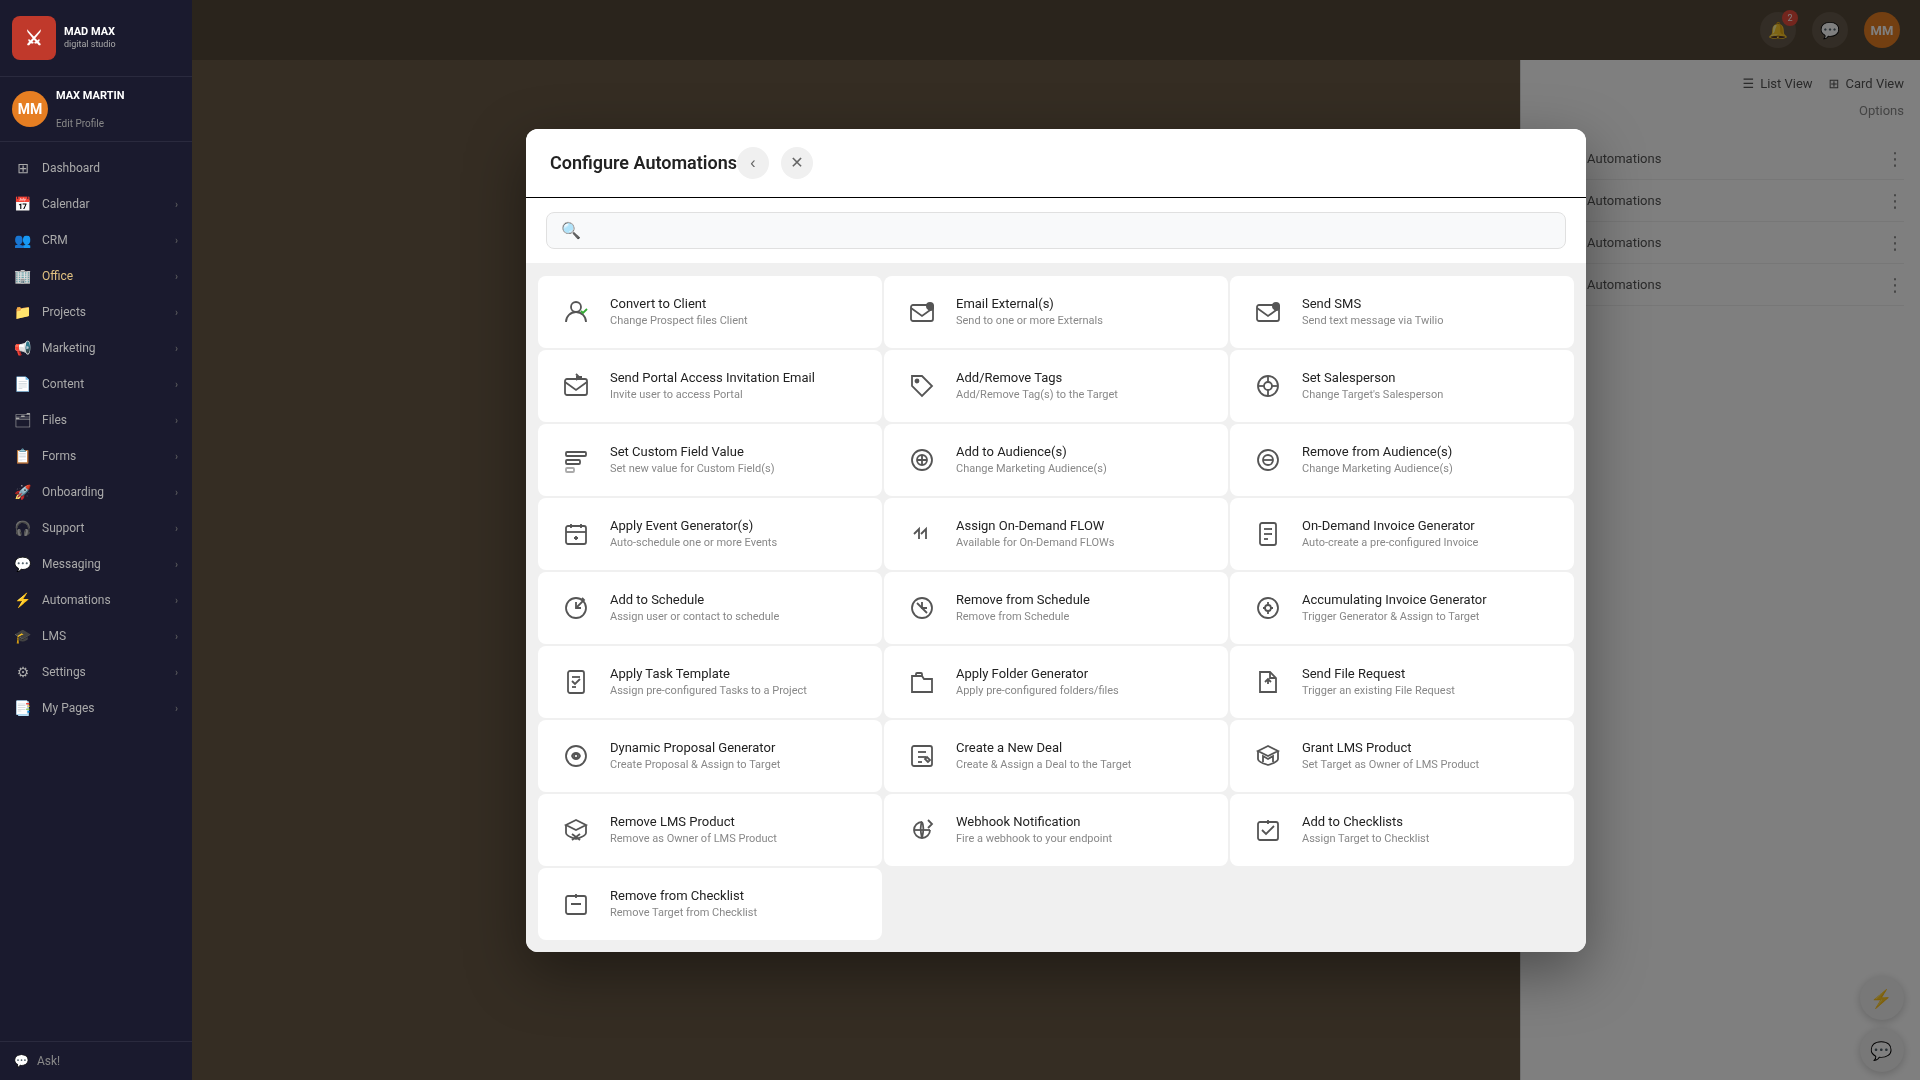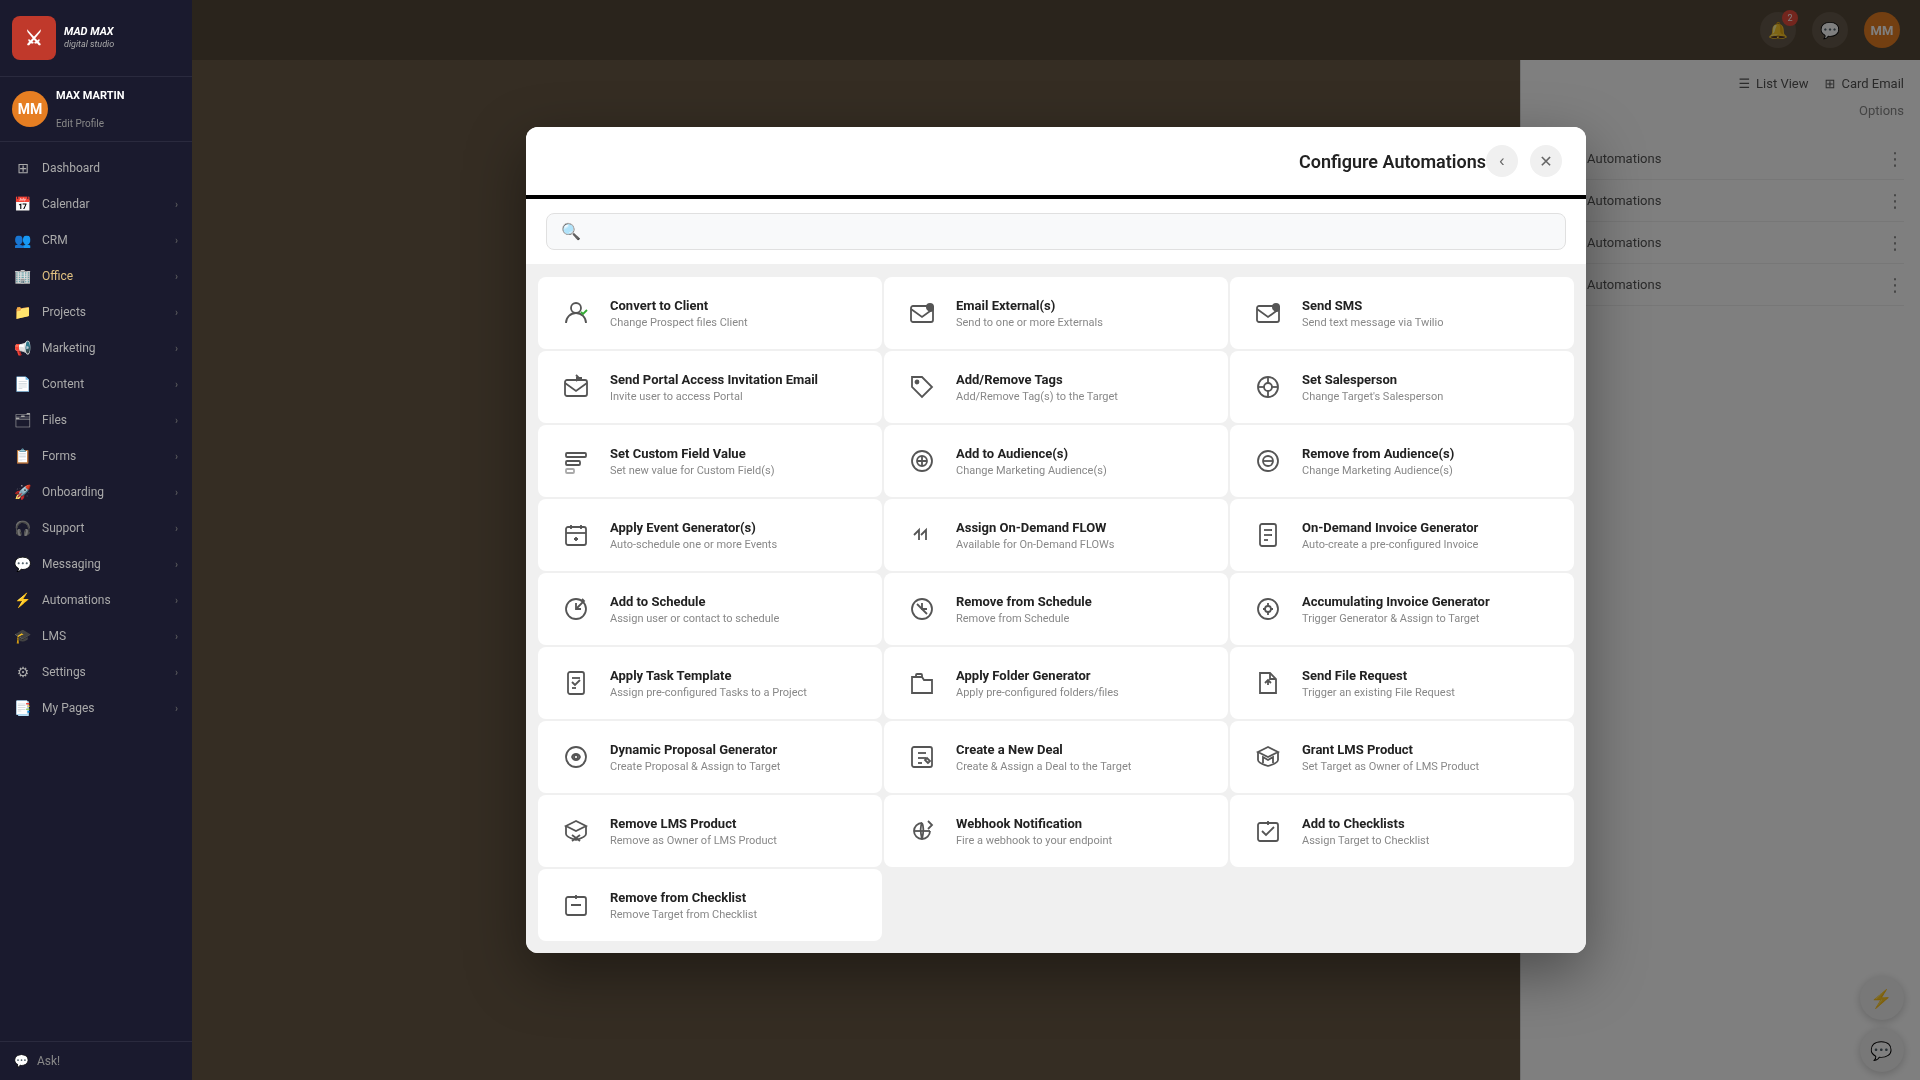--- a/index.html
+++ b/index.html
@@ -43,21 +43,20 @@
       margin-right: 8px;
       flex-shrink: 0;
     }
 
     .logo-text {
       color: white;
       font-size: 11px;
       font-weight: bold;
       line-height: 1.3;
       text-transform: uppercase;
-      font-style: italic;
     }
 
     .sidebar-user {
       display: flex;
       align-items: center;
       padding: 12px;
       border-bottom: 1px solid #2a2a3e;
     }
 
     .user-avatar {
@@ -185,23 +184,23 @@
       max-height: 830px;
       overflow: hidden;
       display: flex;
       flex-direction: column;
       box-shadow: 0 20px 60px rgba(0,0,0,0.4);
     }
 
     .modal-header {
       display: flex;
       align-items: center;
-      justify-content: flex-end;
+      justify-content: flex-start;
       padding: 18px 24px;
-      border-bottom: 4px solid #000000;
+      border-bottom: 1px solid #000000;
       background: white;
     }
 
     .modal-title {
       font-size: 18px;
       font-weight: 600;
       color: #222;
     }
 
     .modal-header-right {
@@ -294,21 +293,21 @@
       align-items: center;
       justify-content: center;
       color: #555;
       font-size: 22px;
     }
 
     .automation-text { flex: 1; }
 
     .automation-name {
       font-size: 13px;
-      font-weight: 700;
+      font-weight: 400;
       color: #222;
       margin-bottom: 3px;
     }
 
     .automation-desc {
       font-size: 11px;
       color: #888;
     }
   </style>
 </head>
@@ -431,21 +430,21 @@
   </div>
 
   <div style="position:absolute;top:60px;right:0;bottom:0;width:400px;background:white;border-left:1px solid #e0e0e0;padding:16px;">
     <div style="display:flex;justify-content:flex-end;gap:16px;margin-bottom:12px;align-items:center;">
       <div style="display:flex;align-items:center;gap:6px;color:#555;font-size:13px;cursor:pointer;">
         <span>☰</span>
         <span>List View</span>
       </div>
       <div style="display:flex;align-items:center;gap:6px;color:#555;font-size:13px;cursor:pointer;">
         <span>⊞</span>
-        <span>Card Email</span>
+        <span>Card View</span>
       </div>
     </div>
     <div style="text-align:right;font-size:13px;color:#888;margin-bottom:20px;">Options</div>
     <div style="padding:10px 0;border-bottom:1px solid #eee;display:flex;justify-content:space-between;align-items:center;">
       <span style="font-size:13px;color:#555;">Manage Automations</span>
       <span style="font-size:18px;color:#888;">⋮</span>
     </div>
     <div style="padding:10px 0;border-bottom:1px solid #eee;display:flex;justify-content:space-between;align-items:center;">
       <span style="font-size:13px;color:#555;">Manage Automations</span>
       <span style="font-size:18px;color:#888;">⋮</span>

